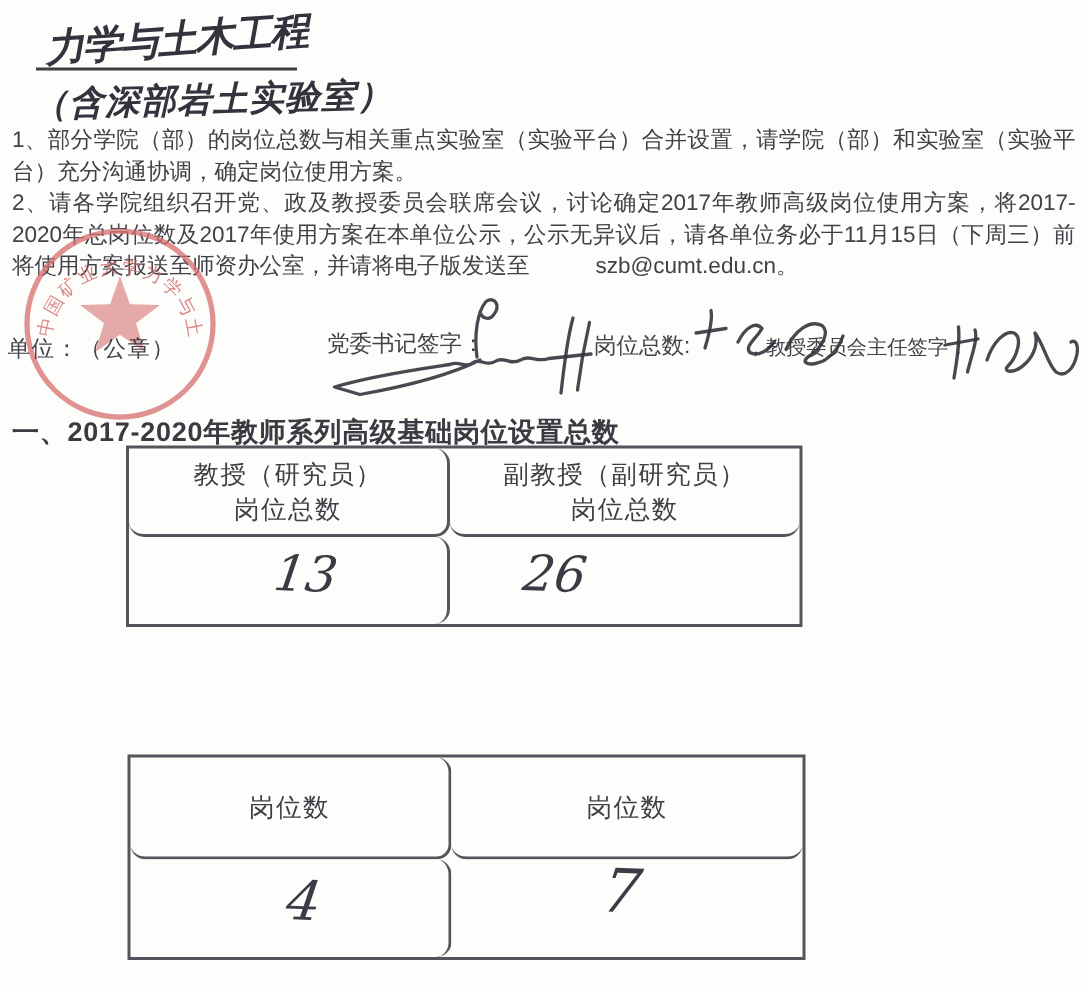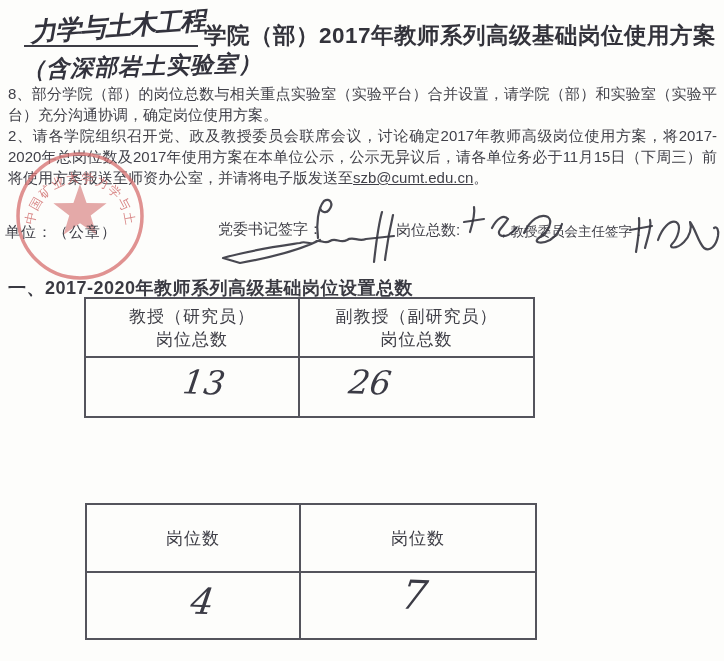--- a/index.html
+++ b/index.html
@@ -23,21 +23,21 @@
     transform:rotate(-1.5deg);letter-spacing:1px;white-space:nowrap;
   }
   
   .para{
     position:absolute;left:8px;width:709px;font-size:15px;line-height:21px;
     text-align:justify;color:#414149;margin:0;
   }
   .p1{top:83px;}
   .p2{top:125px;}
   .p3{top:187px;}
-  .email{text-decoration:underline;}
+  .email{margin-left:44px;}
   
   .siglabel{position:absolute;font-size:15px;color:#414149;white-space:nowrap;}
   .lab-unit{left:5px;top:223px;letter-spacing:1px;}
   .lab-secretary{left:218px;top:220px;}
   .lab-dean{left:396px;top:221px;}
   .lab-committee{left:497px;top:223px;font-size:13.5px;}
   .sig-overlay{position:absolute;left:0;top:0;width:724px;height:661px;pointer-events:none;}
   .sig-overlay path{fill:none;stroke:#34343e;stroke-width:2.2;stroke-linecap:round;stroke-linejoin:round;opacity:.9;}
   
   .stamp{position:absolute;left:10px;top:146px;width:140px;height:140px;pointer-events:none;}
@@ -45,45 +45,44 @@
   .sec-heading{
     position:absolute;left:8px;font-size:18px;font-weight:700;color:#3a3a42;
     letter-spacing:0.5px;white-space:nowrap;
   }
   .h1{top:276px;text-align:right;}
   .h2{top:471px;}
   
   .ftable{position:absolute;border:2px solid #54545c;background:transparent;display:grid;}
   .t1{left:84px;top:297px;width:447px;height:117px;grid-template-columns:214px 1fr;grid-template-rows:59px 1fr;}
   .t2{left:85px;top:503px;width:448px;height:133px;grid-template-columns:214px 1fr;grid-template-rows:68px 1fr;}
-  .cell{display:flex;flex-direction:column;justify-content:center;align-items:center;text-align:center;}
+  .cell{display:flex;flex-direction:column;justify-content:center;align-items:center;text-align:center;border-radius:10px;}
   .cell.hrow{border-bottom:2px solid #54545c;}
   .cell.c1{border-right:2px solid #54545c;}
   .cell .ln{font-size:17px;line-height:23px;color:#3e3e46;letter-spacing:1px;}
   
   .hw-num{
     position:absolute;font-family:"DejaVu Serif",serif;font-style:italic;
     color:#3b3b45;transform:skewX(-6deg) rotate(2deg);white-space:nowrap;
   }
   .v13{left:183px;top:363px;font-size:33px;}
   .v26{left:349px;top:363px;font-size:33px;}
   .v4{left:191px;top:581px;font-size:36px;}
   .v7{left:402px;top:572px;font-size:40px;}
 </style>
 </head>
 <body>
 
 <div class="page">
 
   <span class="hand unit-name">力学与土木工程</span>
   <div class="blank-line"></div>
-  <span class="doc-title">学院（部）2017年教师系列高级基础岗位使用方案</span>
   <span class="hand hand-note">（含深部岩土实验室）</span>
 
-  <p class="para p1">8、部分学院（部）的岗位总数与相关重点实验室（实验平台）合并设置，请学院（部）和实验室（实验平台）充分沟通协调，确定岗位使用方案。</p>
+  <p class="para p1">1、部分学院（部）的岗位总数与相关重点实验室（实验平台）合并设置，请学院（部）和实验室（实验平台）充分沟通协调，确定岗位使用方案。</p>
   <p class="para p2"><span>2、请各学院组织召开党、政及教授委员会联席会议，讨论确定2017年教师高级岗位使用方案，将2017-2020年总岗位数及2017年使用方案在本单位公示，公示无异议后，请各单位务必于11月15日（下周三）前将使用方案报送至师资办公室，并请将电子版发送至</span><span class="email">szb@cumt.edu.cn</span><span>。</span></p>
 
   <svg class="stamp" viewBox="0 0 140 140">
     <defs>
       <path id="ringp" d="M 24,82 A 46,46 0 1 1 116,82" fill="none"></path>
     </defs>
     <circle cx="70" cy="70" r="62" fill="none" stroke="#d66e6e" stroke-width="3.5" opacity="0.75"></circle>
     <polygon points="70,38 76.6,56.9 96.6,57.3 80.7,69.5 86.5,88.7 70,77.2 53.5,88.7 59.3,69.5 43.4,57.3 63.4,56.9" fill="#d47272" opacity="0.6"></polygon>
     <text font-size="12.5" fill="#d06b6b" opacity="0.8" letter-spacing="1.5" font-family="Liberation Sans, sans-serif">
       <textPath href="#ringp" startOffset="2%">中国矿业大学力学与土木工程学院</textPath>

